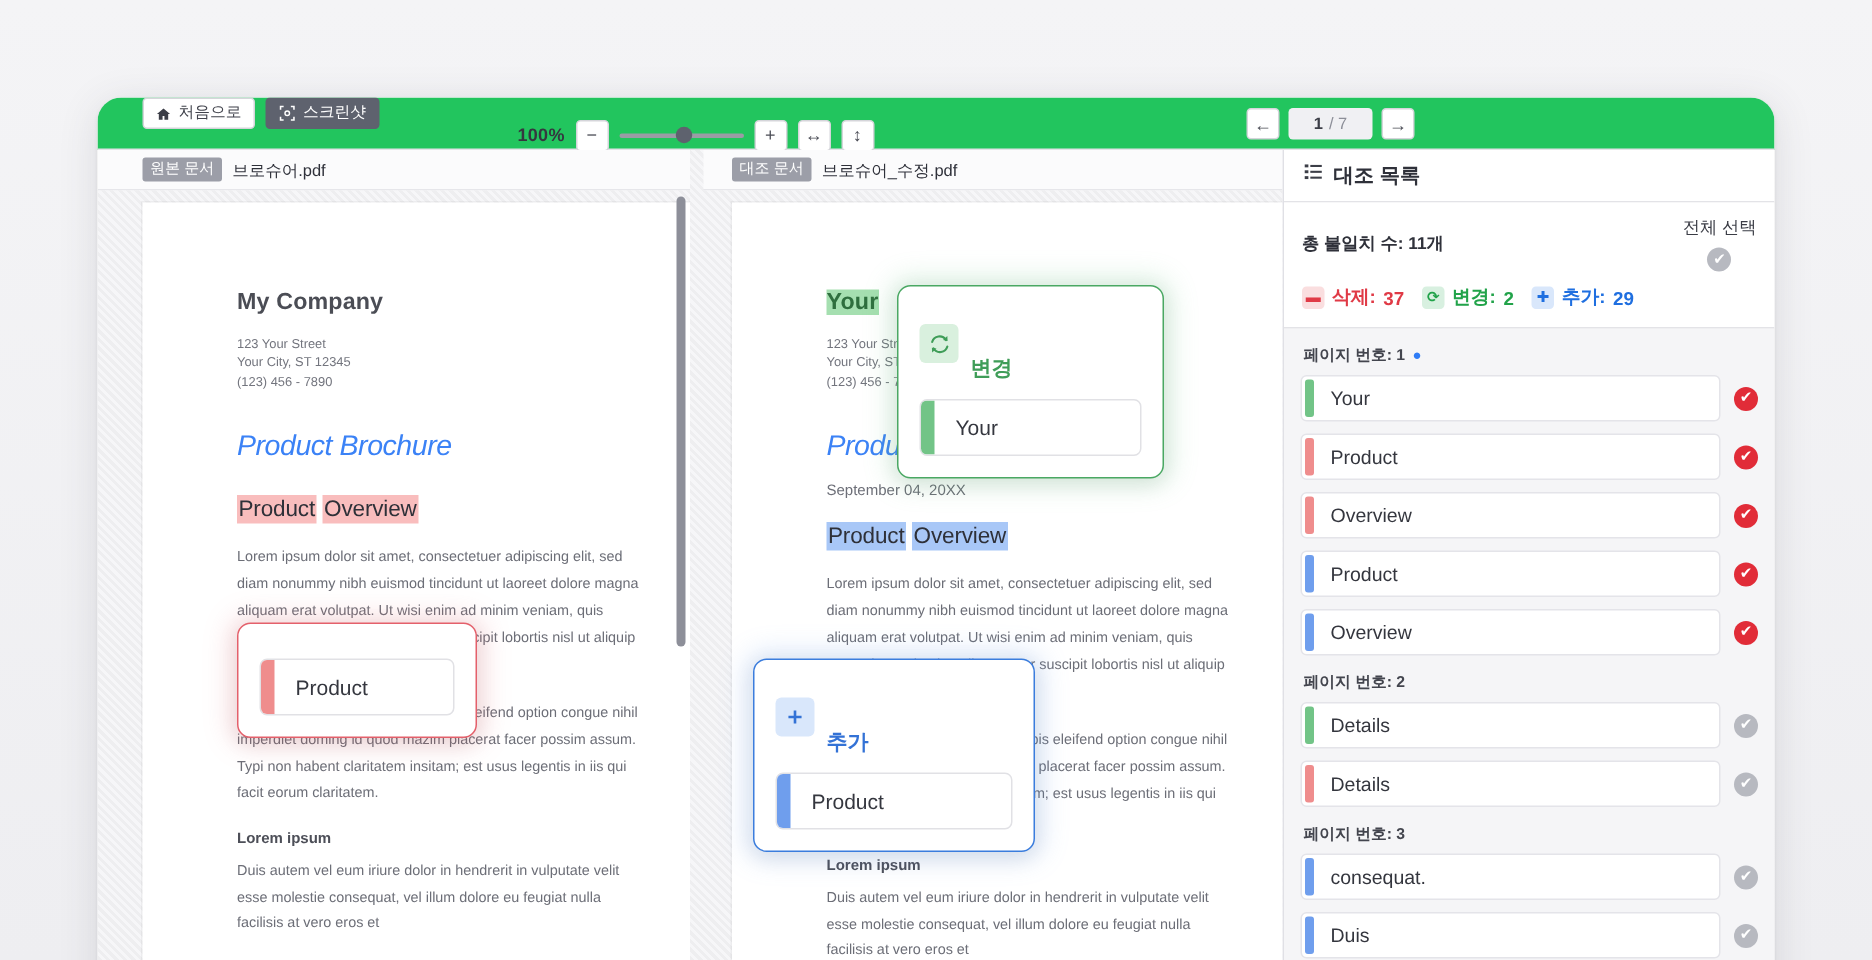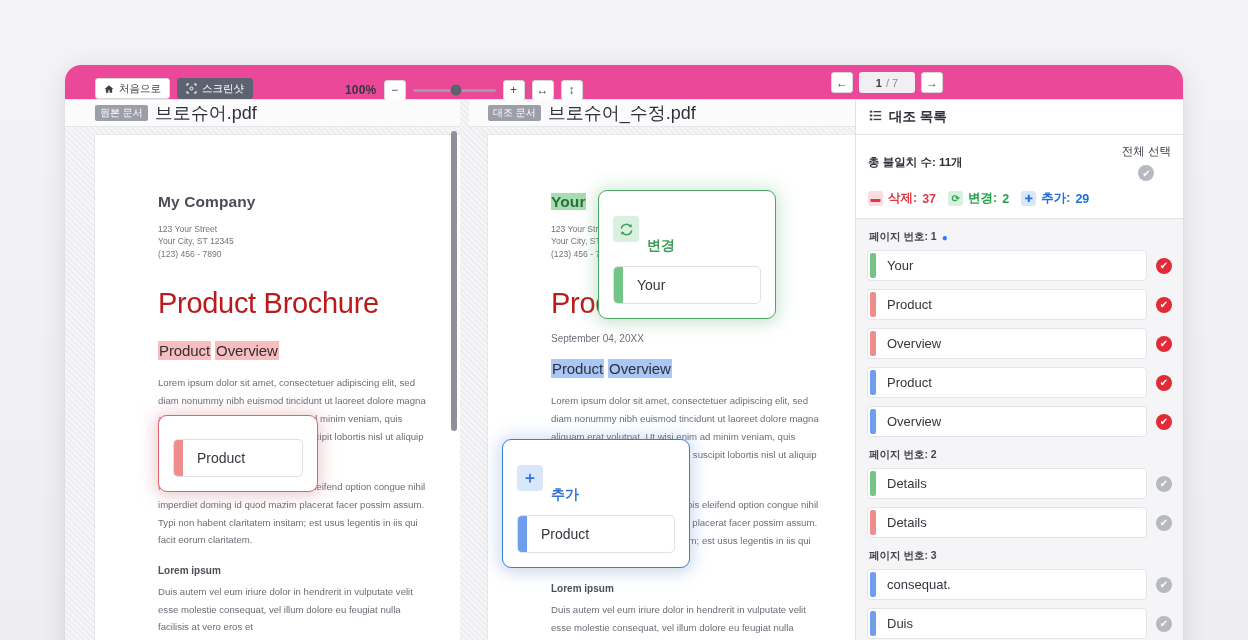--- a/index.html
+++ b/index.html
@@ -23,23 +23,23 @@
     background: #ffffff;
     border-radius: 16px 16px 0 0;
     box-shadow: 0 4px 26px rgba(60,60,80,0.13), 0 1px 3px rgba(0,0,0,0.06);
     overflow: hidden;
   }
 
   
   #toolbar {
     position: relative;
     height: 35px;
-    background: #ec4899;
+    background: #22c55e;
     border-bottom: 1px solid #e3e3e7;
-    display: flex; align-items: flex-end;
+    display: flex; align-items: flex-start;
   }
   .tb-left { display: flex; align-items: center; gap: 7px; margin-left: 30px; }
   .btn {
     display: inline-flex; align-items: center; gap: 5px;
     height: 21px; padding: 0 8px;
     border: 1px solid #d5d5da; border-radius: 3px;
     background: #fff; color: #41434c;
     font-size: 10.5px; line-height: 1; white-space: nowrap;
     cursor: pointer;
   }
@@ -94,21 +94,21 @@
     border-bottom: 1px solid #e6e6ea;
     display: flex; align-items: center; gap: 7px;
     padding-left: 30px;
   }
   .pane.right .pane-hdr { padding-left: 28px; }
   .tag {
     background: #9c9ea8; color: #fff;
     font-size: 10px; padding: 2px 5px; border-radius: 2px;
     line-height: 1.2; white-space: nowrap;
   }
-  .fname { font-size: 18px; color: #2f313a; white-space: nowrap; }
+  .fname { font-size: 11px; color: #2f313a; white-space: nowrap; }
 
   .canvas {
     position: relative; height: 558px;
     background:
       repeating-linear-gradient(45deg,#eeeef0 0 2px,#f6f6f8 2px 4px);
     overflow: hidden;
   }
   .page {
     position: absolute; left: 30px; top: 8px;
     width: 390px; height: 560px;
@@ -118,22 +118,22 @@
   }
   .pane.right .page { left: 28px; }
 
   .doc-company {
     font-size: 15.5px; font-weight: bold; color: #4b4d55;
     letter-spacing: .1px; margin-bottom: 12px;
   }
   .doc-company .hl-green { background: #a5dfb0; color: #2f6f3e; }
   .doc-addr { font-size: 8.6px; color: #73757e; line-height: 1.45; }
   .doc-title {
-    font-size: 29px; color: #b91c1c; font-weight: normal;
-    margin-top: 27px; letter-spacing: -0.3px;
+    font-size: 19px; color: #3b82f6; font-weight: normal;
+    margin-top: 27px; letter-spacing: -0.3px; font-style: italic;
   }
   .doc-date { font-size: 10px; color: #6d6f78; margin-top: 13px; }
   .doc-h2 { font-size: 15px; margin-top: 22px; letter-spacing:-.1px; }
   .doc-h2 .hl { padding: 1px 1px; }
   .hl-red { background: #f9bdbd; color: #2e3038; }
   .hl-blue { background: #a8c7f7; color: #2e3038; }
   .doc-p {
     font-size: 9.6px; color: #6c6e77; line-height: 1.85;
     margin-top: 15px; width: 268px;
   }

